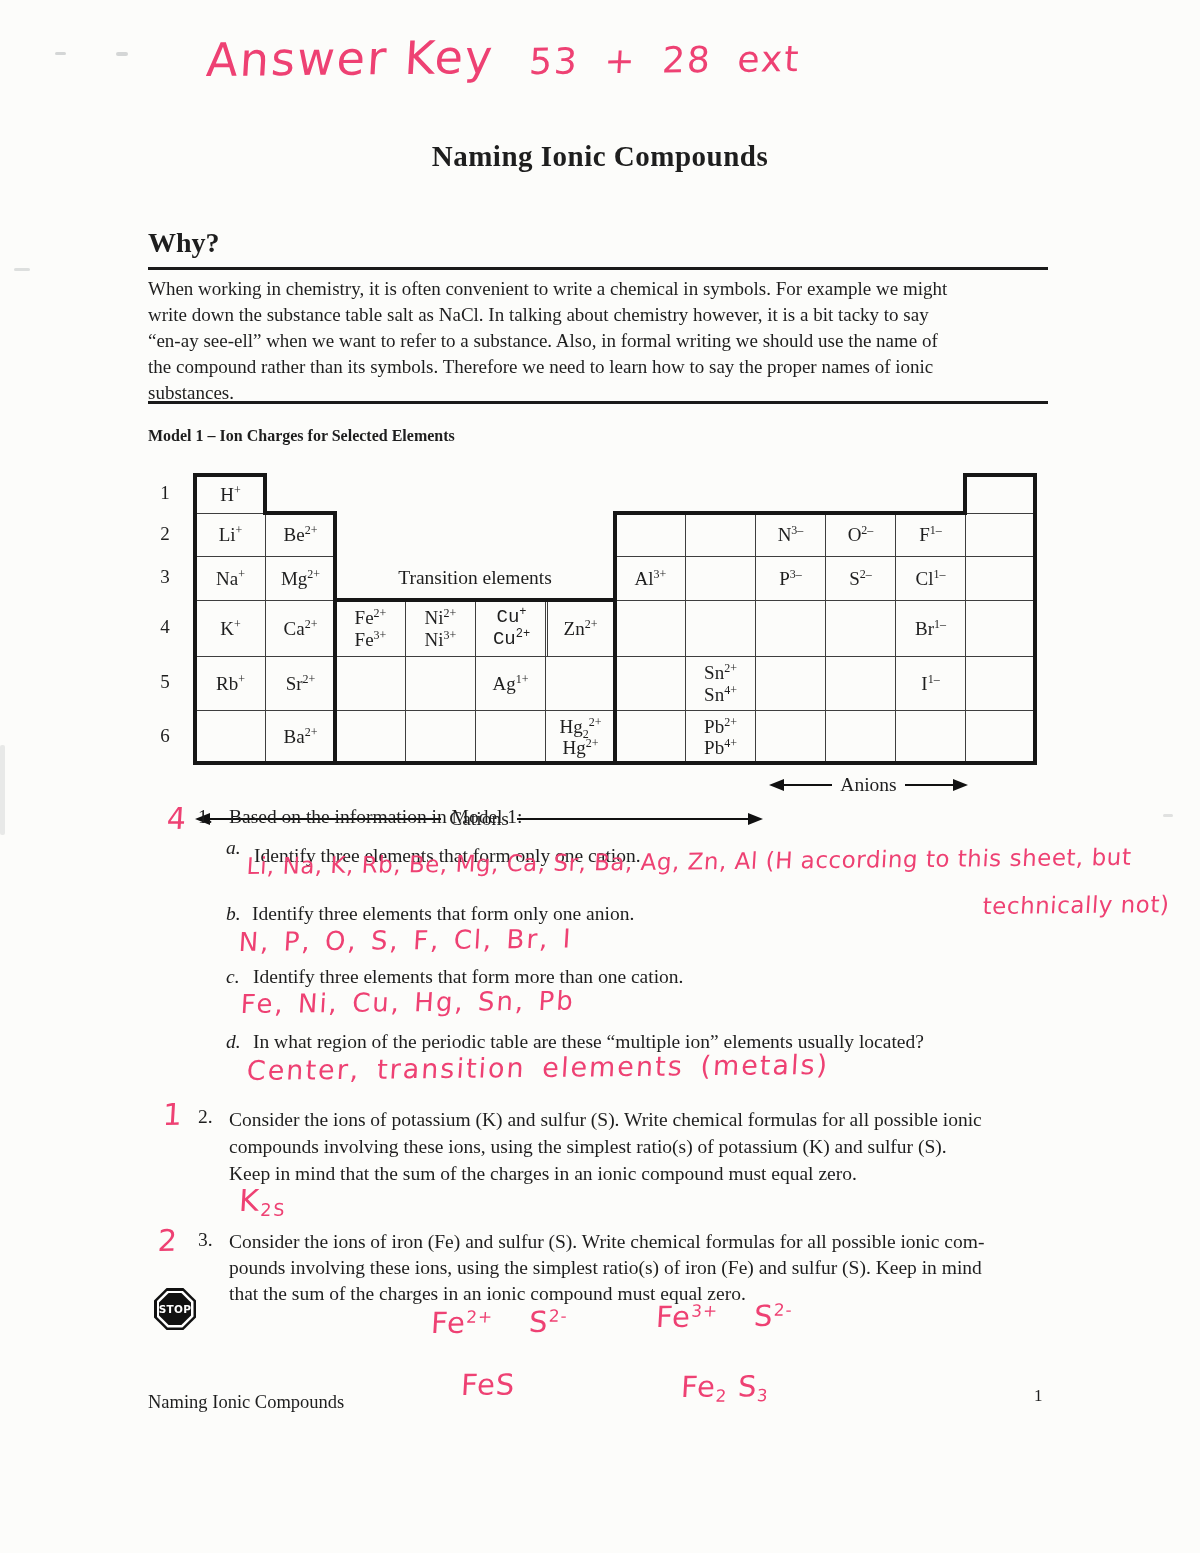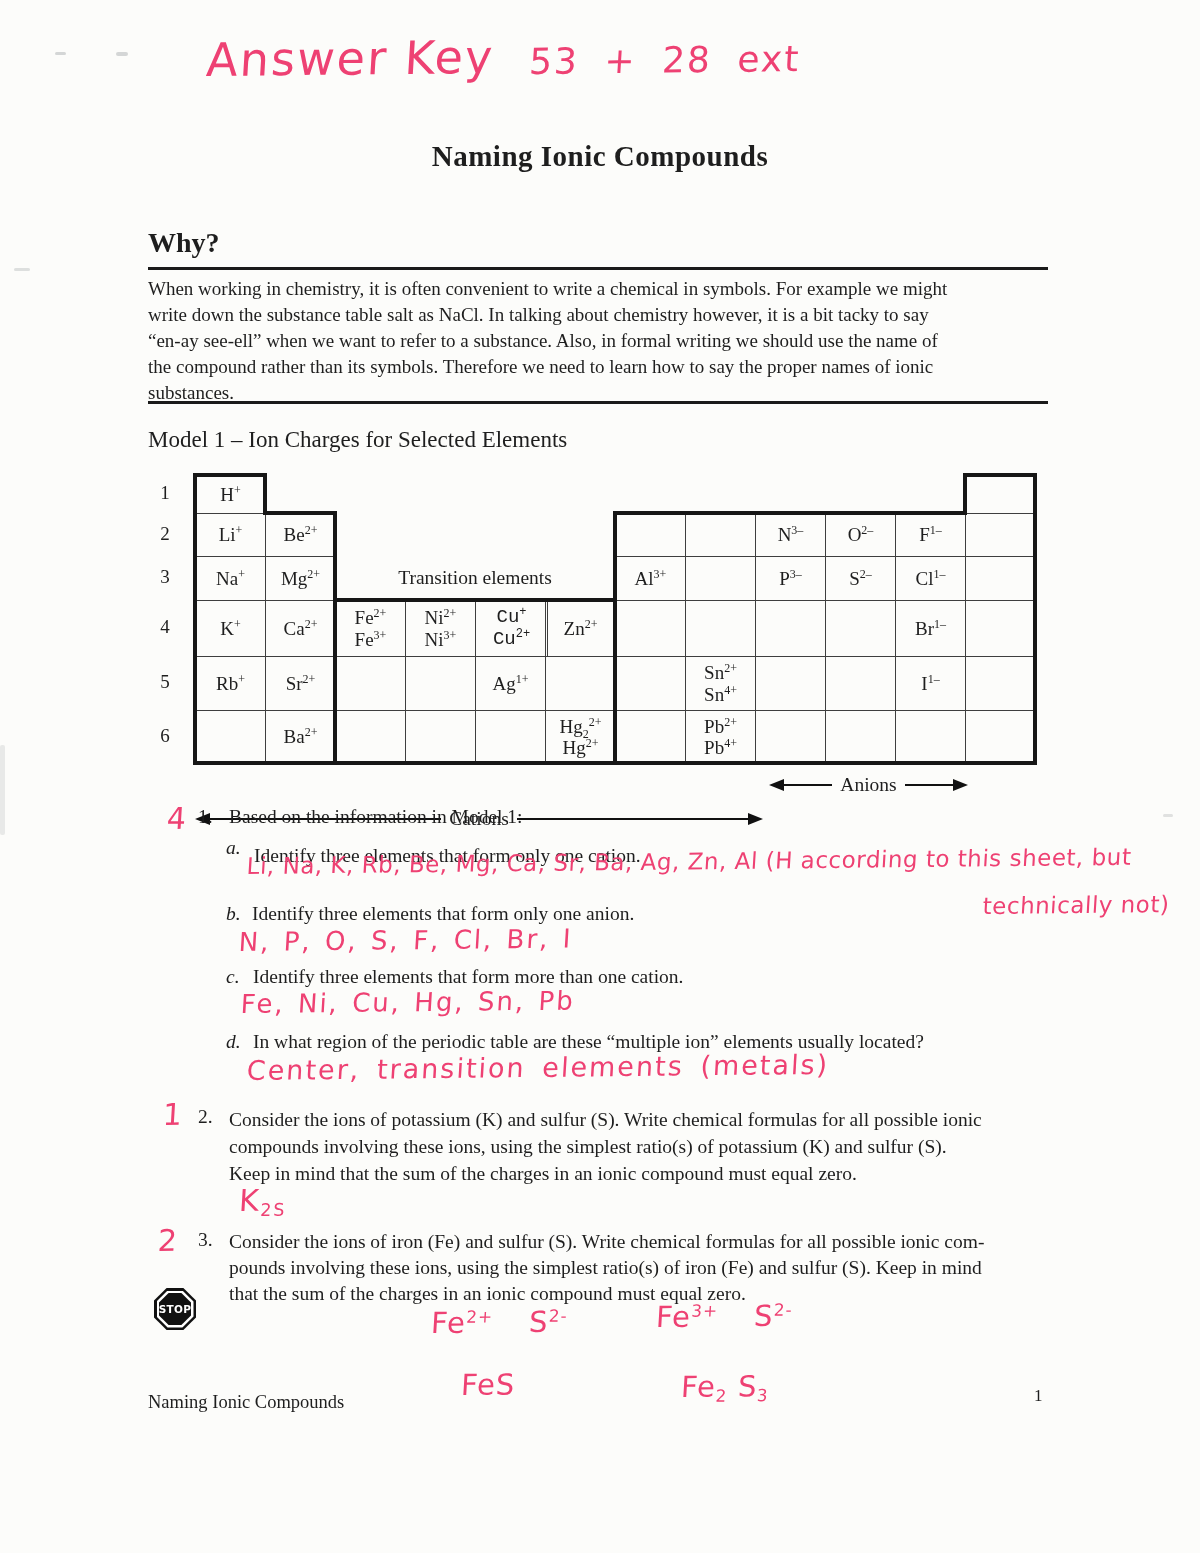--- a/index.html
+++ b/index.html
@@ -6,21 +6,21 @@
   .page{
     position:relative; width:1200px; height:1553px; margin:0 auto;
     background:#fcfcfa; overflow:hidden;
     font-family:"Liberation Serif", serif; color:#1e1e1e;
   }
   .abs{position:absolute;}
   
   .title{font-weight:bold; font-size:29px; text-align:center; letter-spacing:.5px;}
   .subtitle{font-size:18.5px; text-align:center;}
   .h-why{font-weight:bold; font-size:28px;}
-  .h-model{font-weight:normal; font-size:23px;}
+  .h-model{font-weight:bold; font-size:16px;}
   .rule{background:#1a1a1a; height:2.5px;}
   .para{font-size:19px; line-height:26px; white-space:pre-line; width:920px;}
   .qnum{font-size:19.5px;}
   .qtext{font-size:19.5px; line-height:27px; white-space:pre-line; width:840px;}
   .plet{font-size:19.5px; font-style:italic;}
   .ptext{font-size:19.5px;}
   .footer{font-size:18.5px;}
   .pagenum{font-size:17px;}
   
   .hw{

